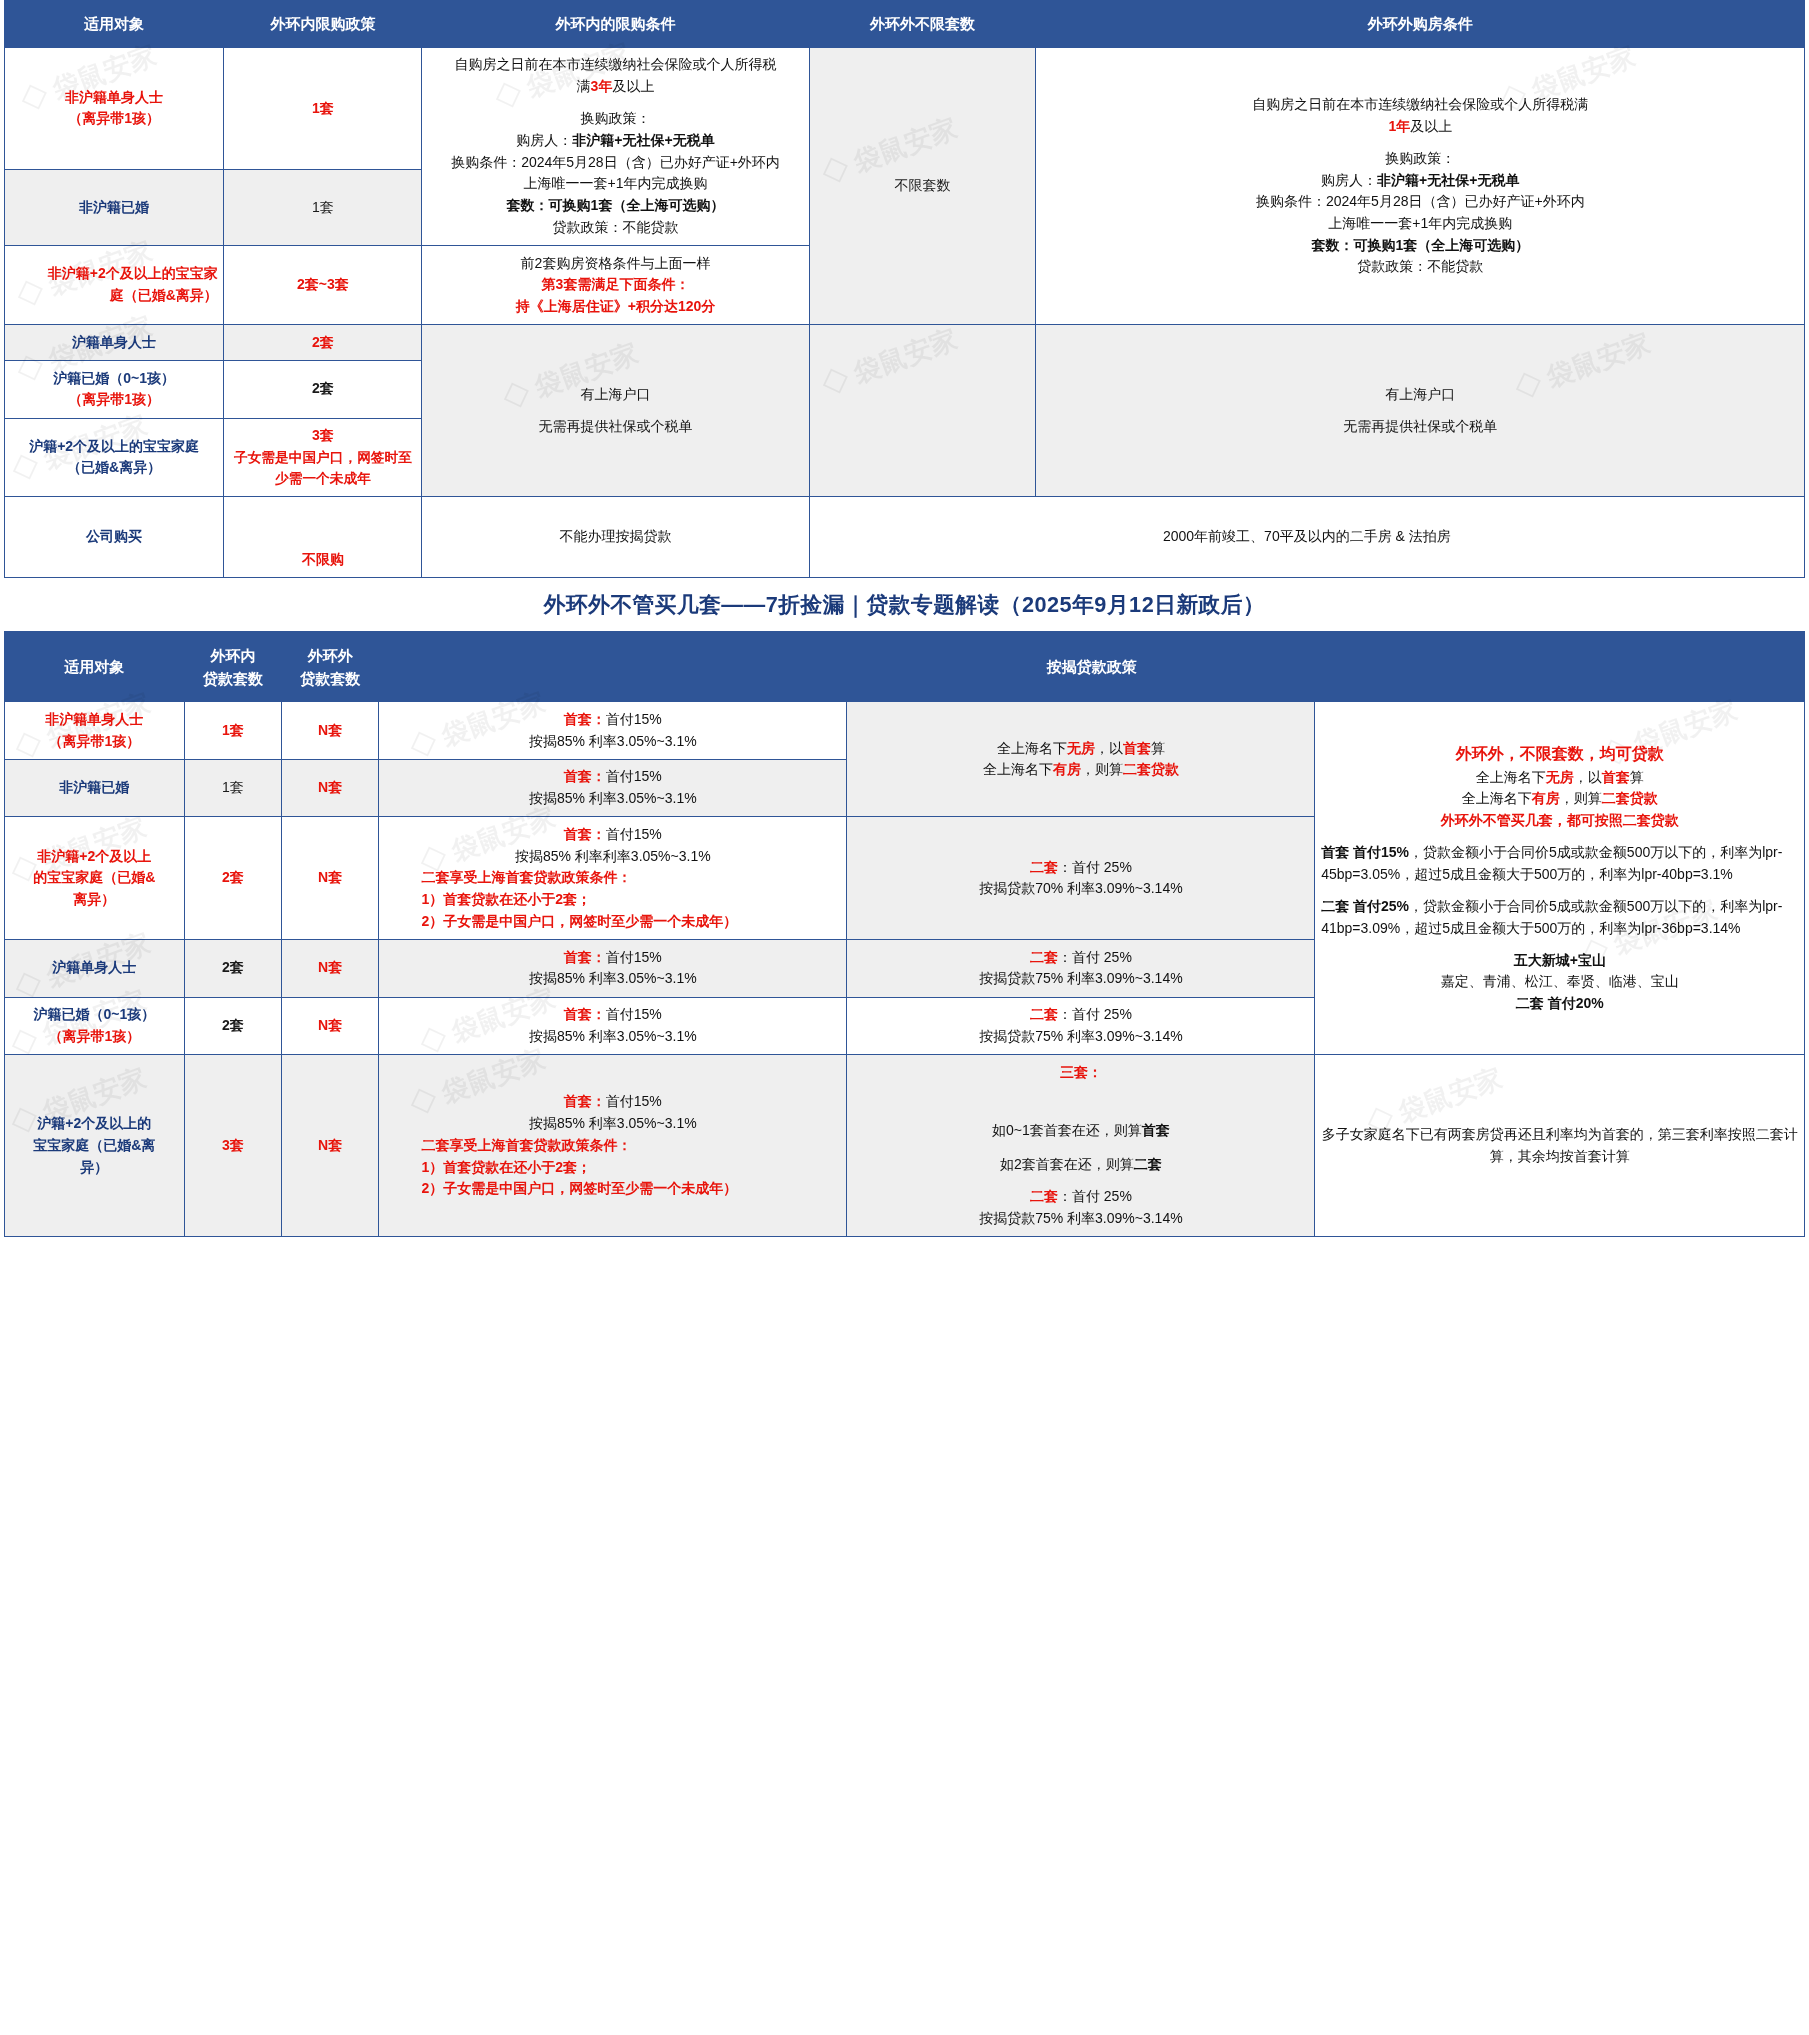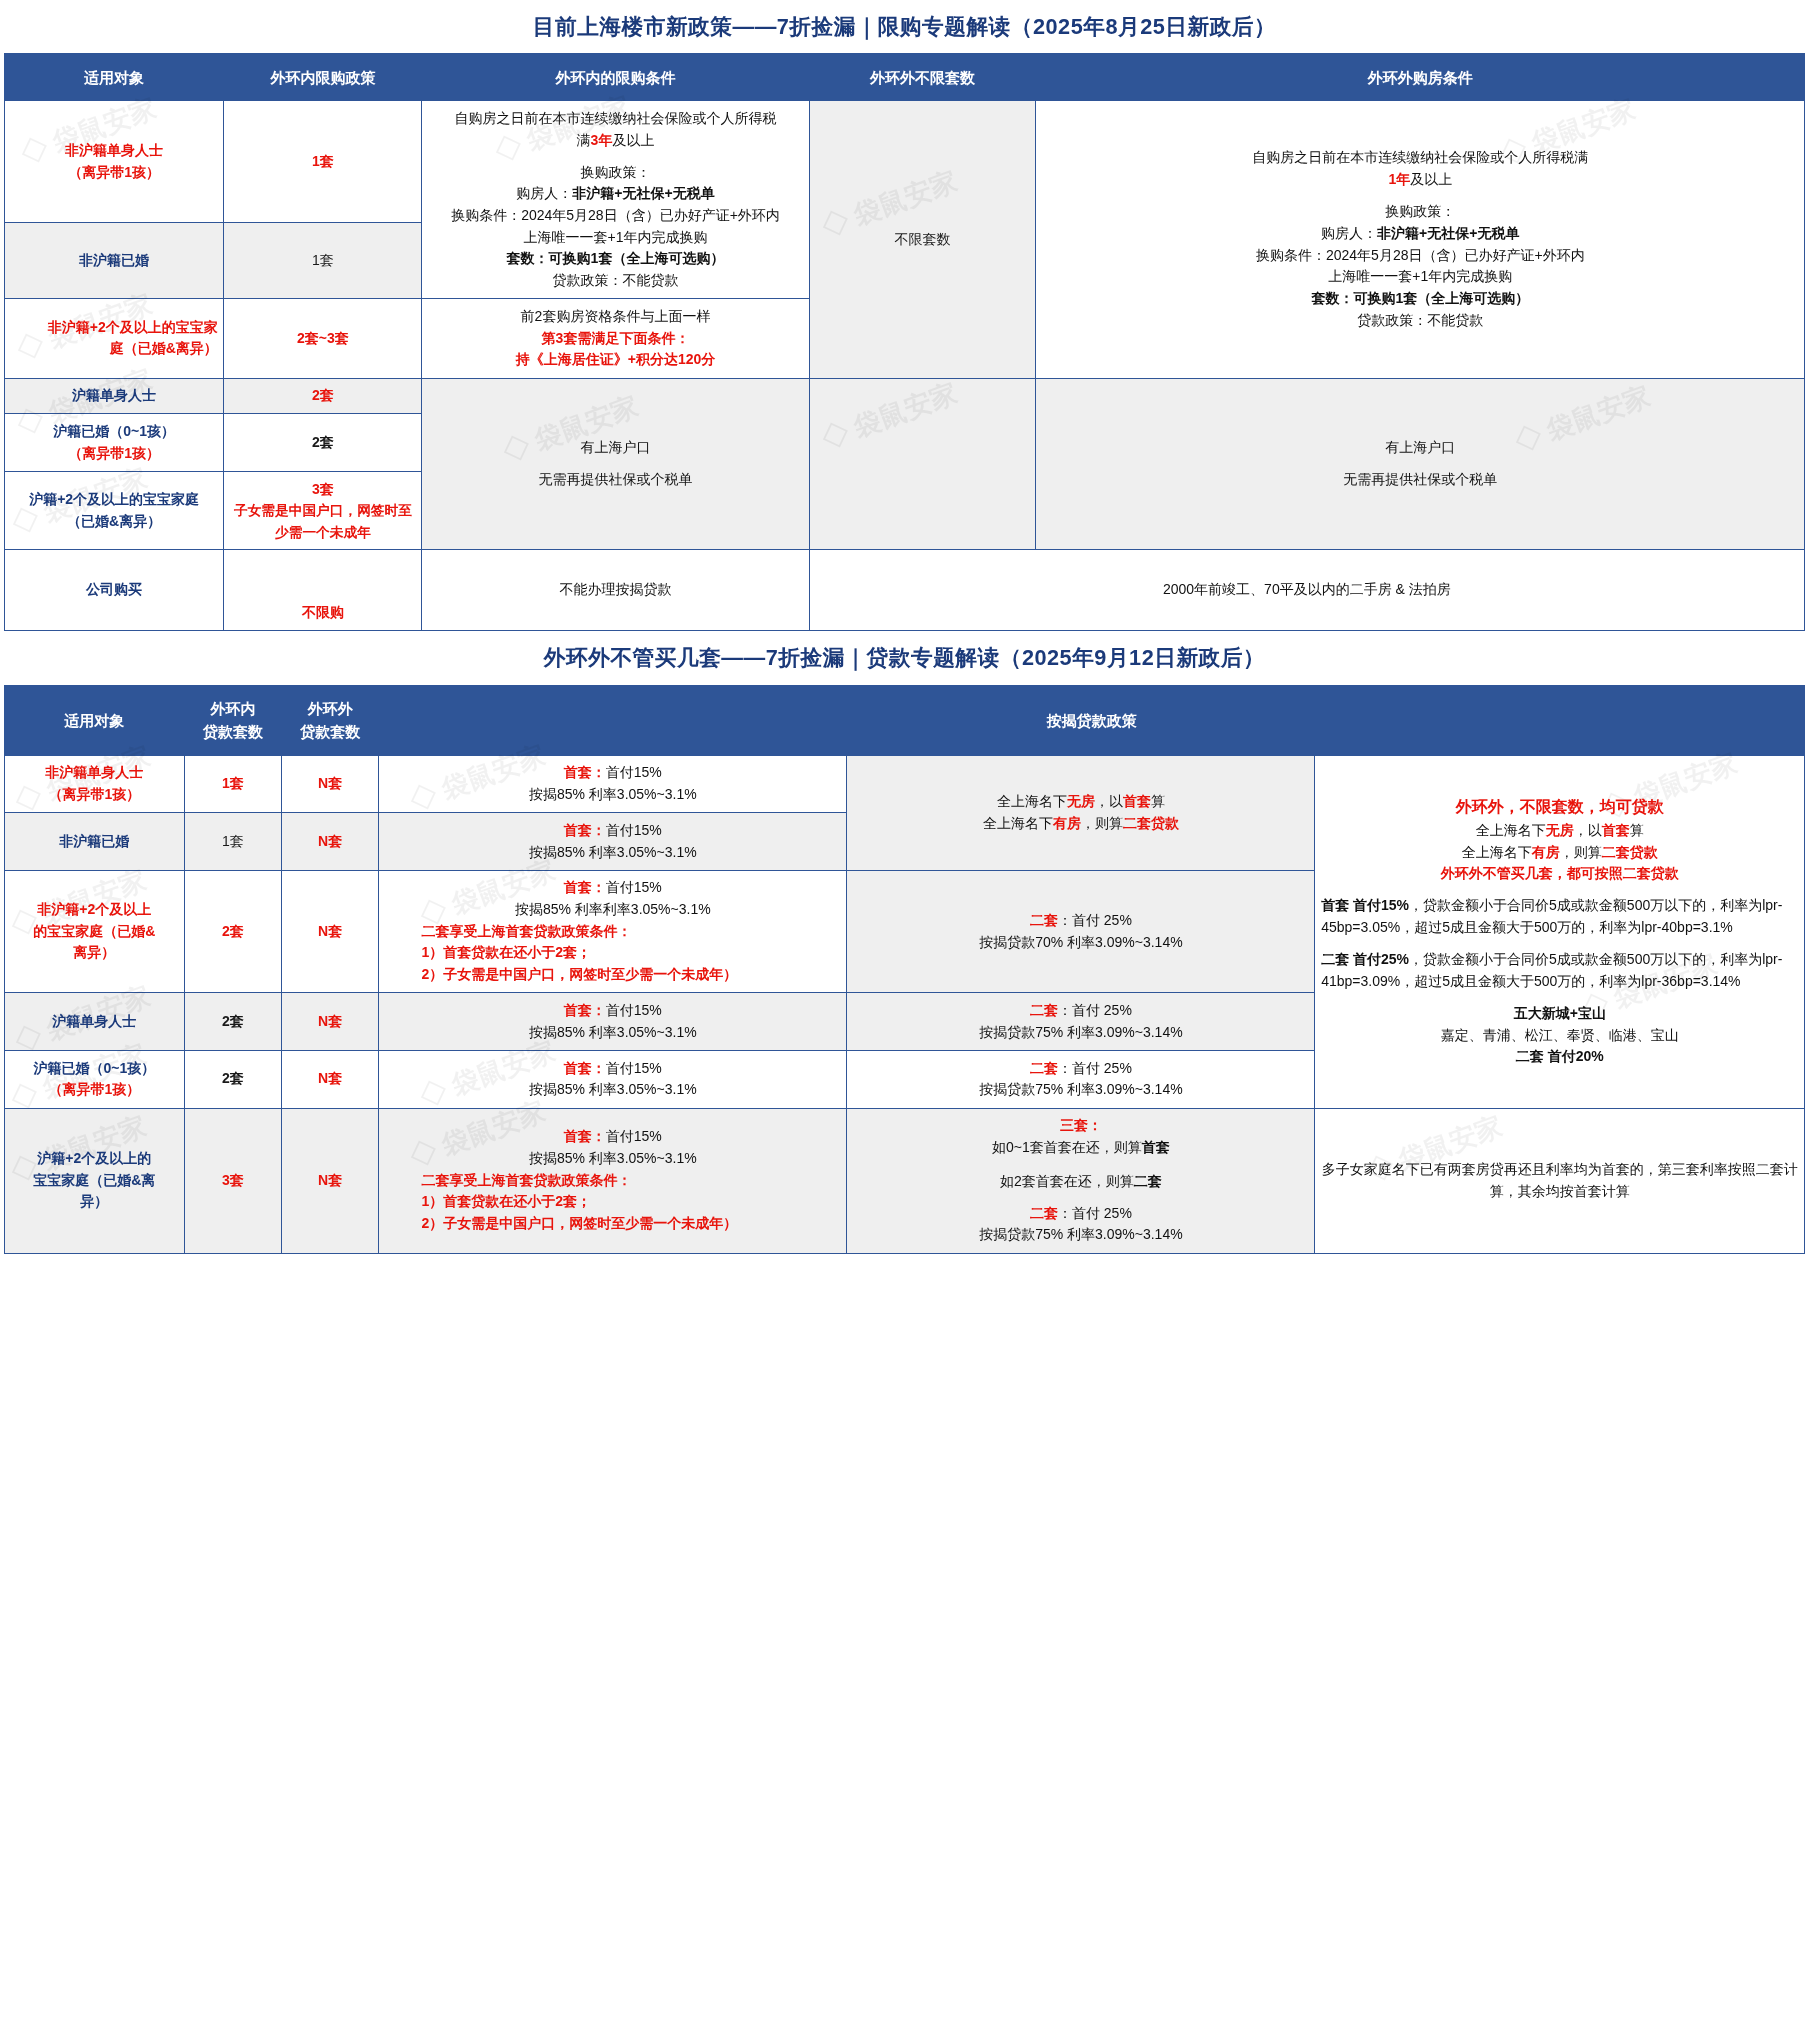--- a/index.html
+++ b/index.html
@@ -64,21 +64,20 @@
     font-family: "Liberation Serif", serif;
   }
   .wrap { position: relative; }
   .cell-inner { position: relative; z-index: 2; }
 </style>
 </head>
 <body>
 
 <div class="page">
 
-  <div class="title-bar">目前上海楼市新政策——7折捡漏｜限购专题解读（2025年8月25日新政后）</div>
 
   <table>
     <colgroup>
       <col style="width:12.2%">
       <col style="width:11.0%">
       <col style="width:21.5%">
       <col style="width:12.6%">
       <col style="width:42.7%">
     </colgroup>
     <thead>
@@ -424,21 +423,21 @@
           <div class="cell-inner">
             <span style="display: block;"><span class="red">首套：</span><span>首付15%</span></span>
             <span style="display: block;">按揭85%  利率3.05%~3.1%</span>
             <span class="red left" style="padding-left: 8%; display: block;">二套享受上海首套贷款政策条件：</span>
             <span class="red left" style="padding-left: 8%; display: block;">1）首套贷款在还小于2套；</span>
             <span class="red left" style="padding-left: 8%; display: block;">2）子女需是中国户口，网签时至少需一个未成年）</span>
           </div>
         </td>
         <td class="shade">
           <span class="red" style="display: block;">三套：</span>
-          <span style="display: block;"><span>如0~1套首套在还，则算</span><span class="bold">首套</span></span>
+          <span style="display: block; margin-top: 37px;"><span>如0~1套首套在还，则算</span><span class="bold">首套</span></span>
           <span style="display: block; margin-top: 12px;"><span>如2套首套在还，则算</span><span class="bold">二套</span></span>
           <span class="sp"></span>
           <span style="display: block;"><span class="red">二套</span><span>：首付 25%</span></span>
           <span style="display: block;">按揭贷款75%  利率3.09%~3.14%</span>
         </td>
         <td class="white wrap">
           <div class="wm" style="left:10%;top:14%;">◇ 袋鼠安家</div>
           <div class="cell-inner">
               <span style="display: block;">多子女家庭名下已有两套房贷再还且利率均为首套的，第三套利率按照二套计算，其余均按首套计算</span>
             </div>

